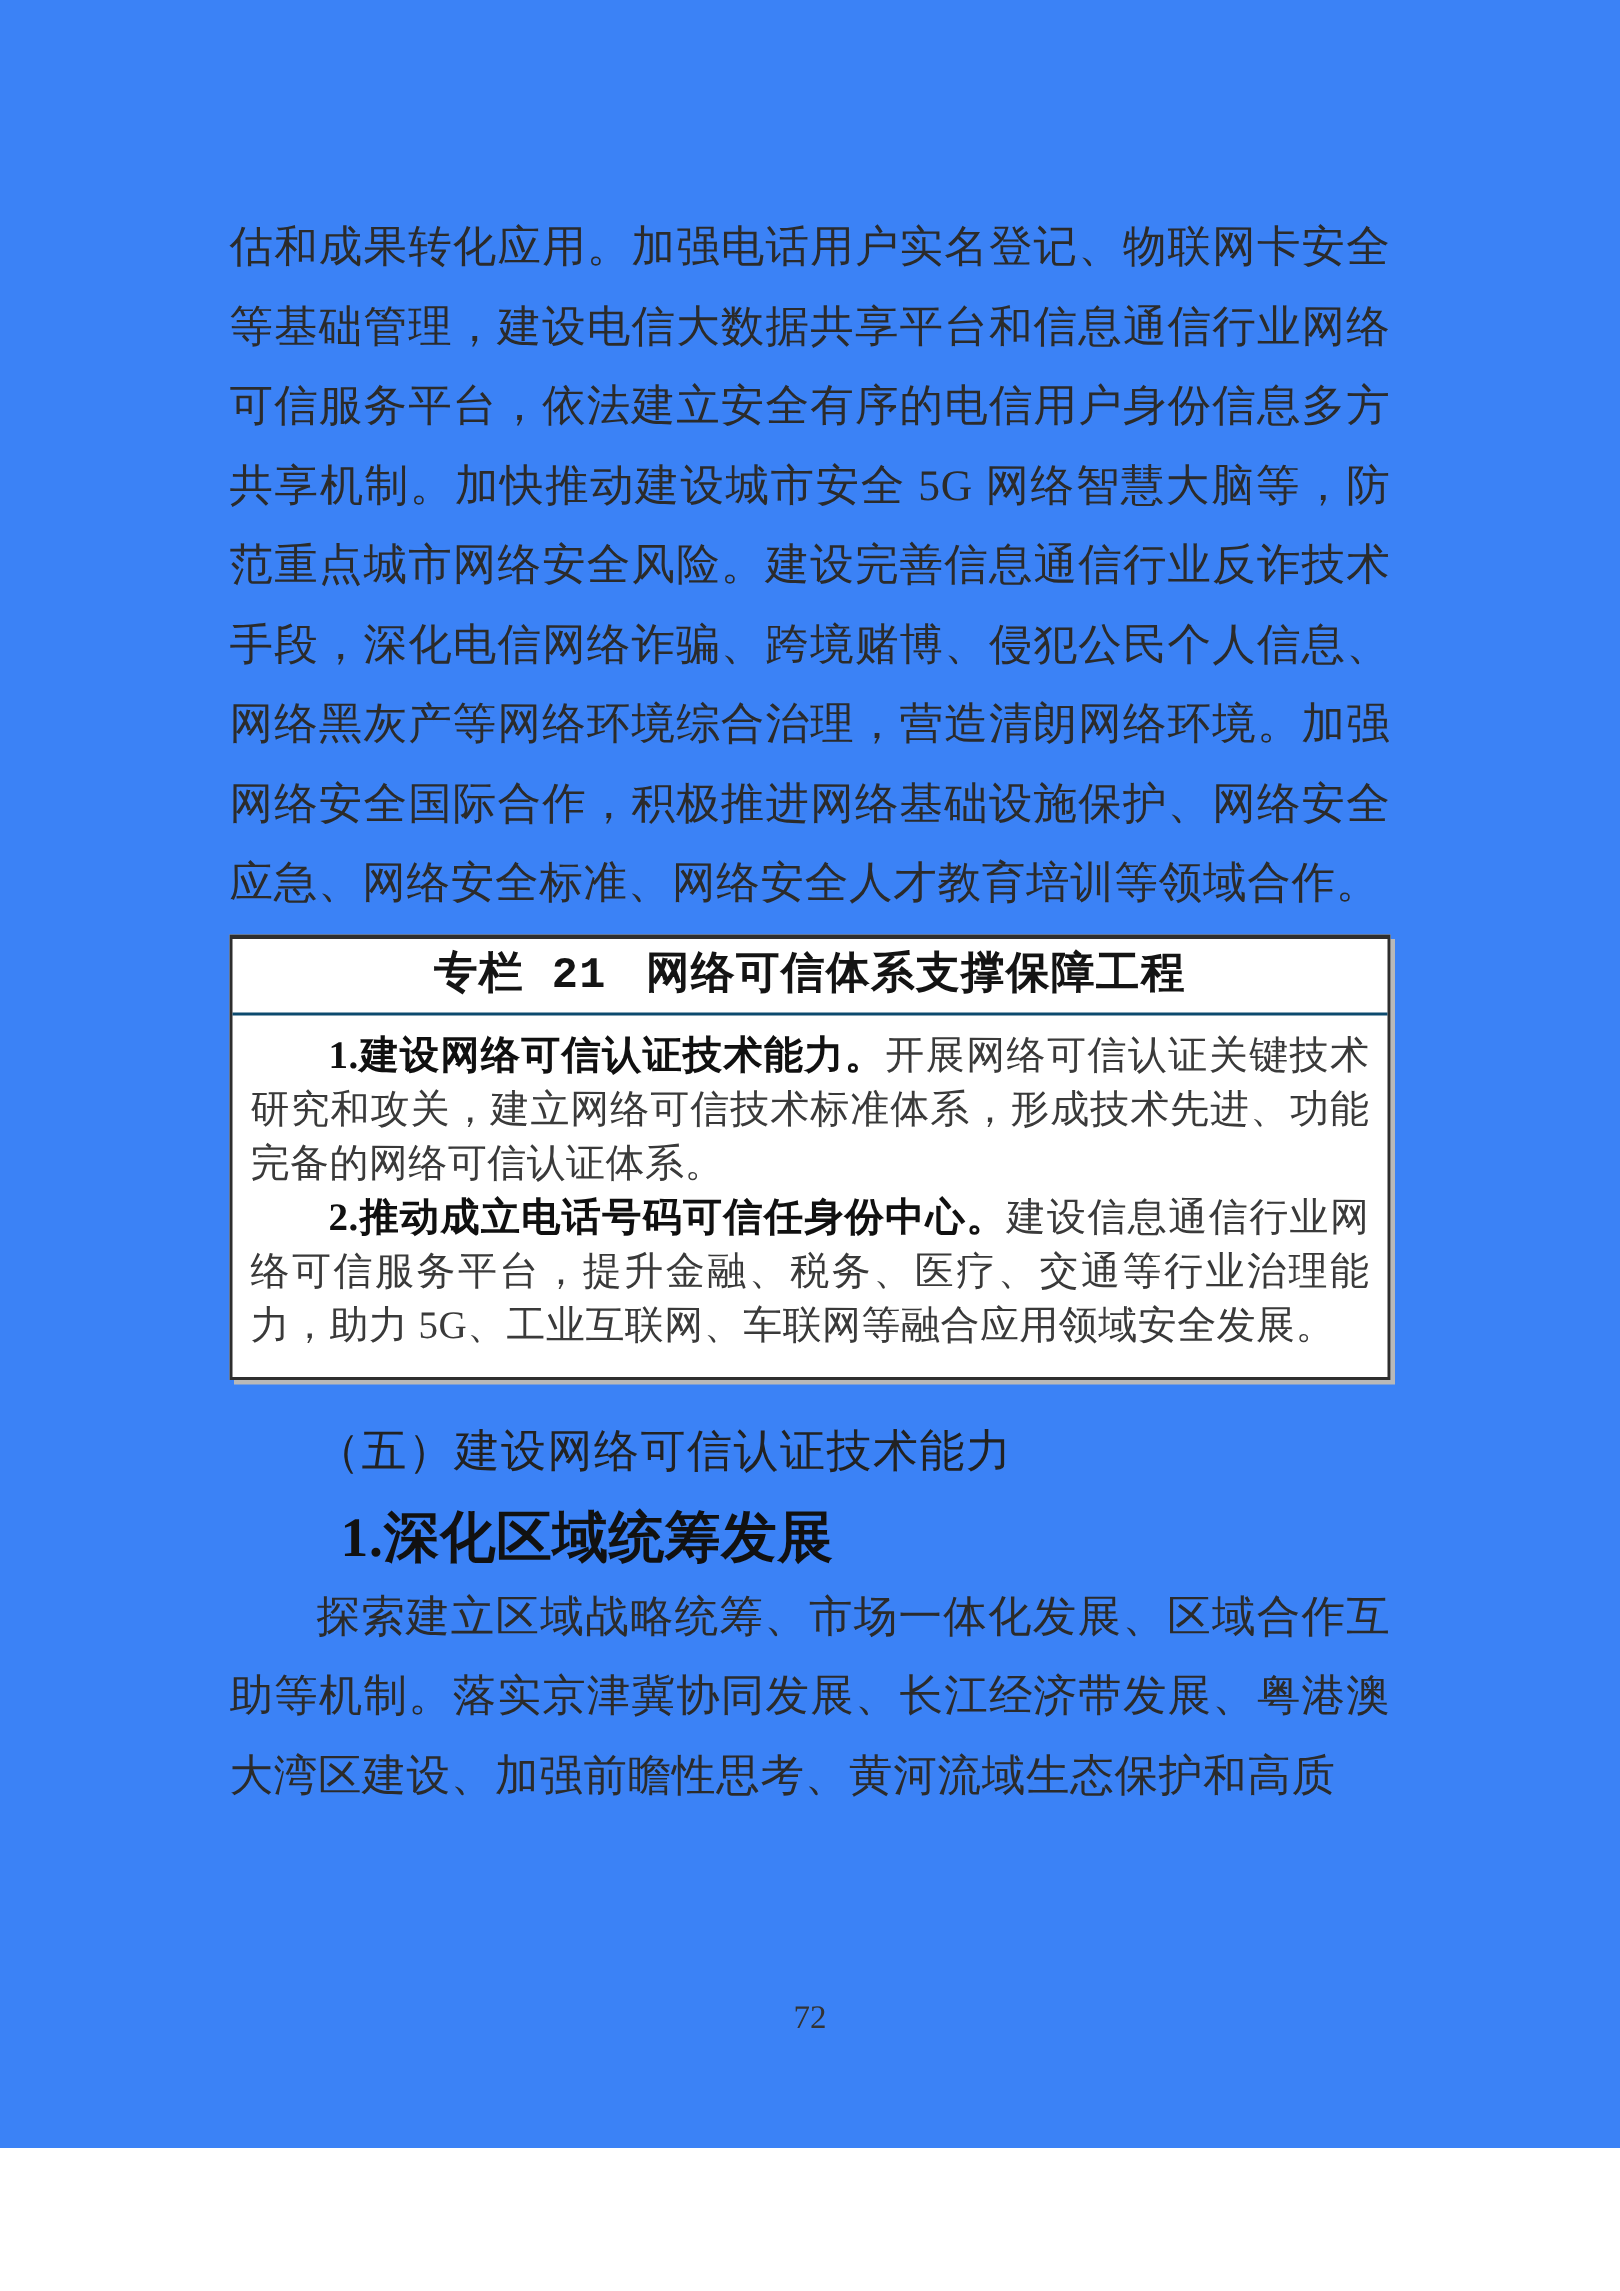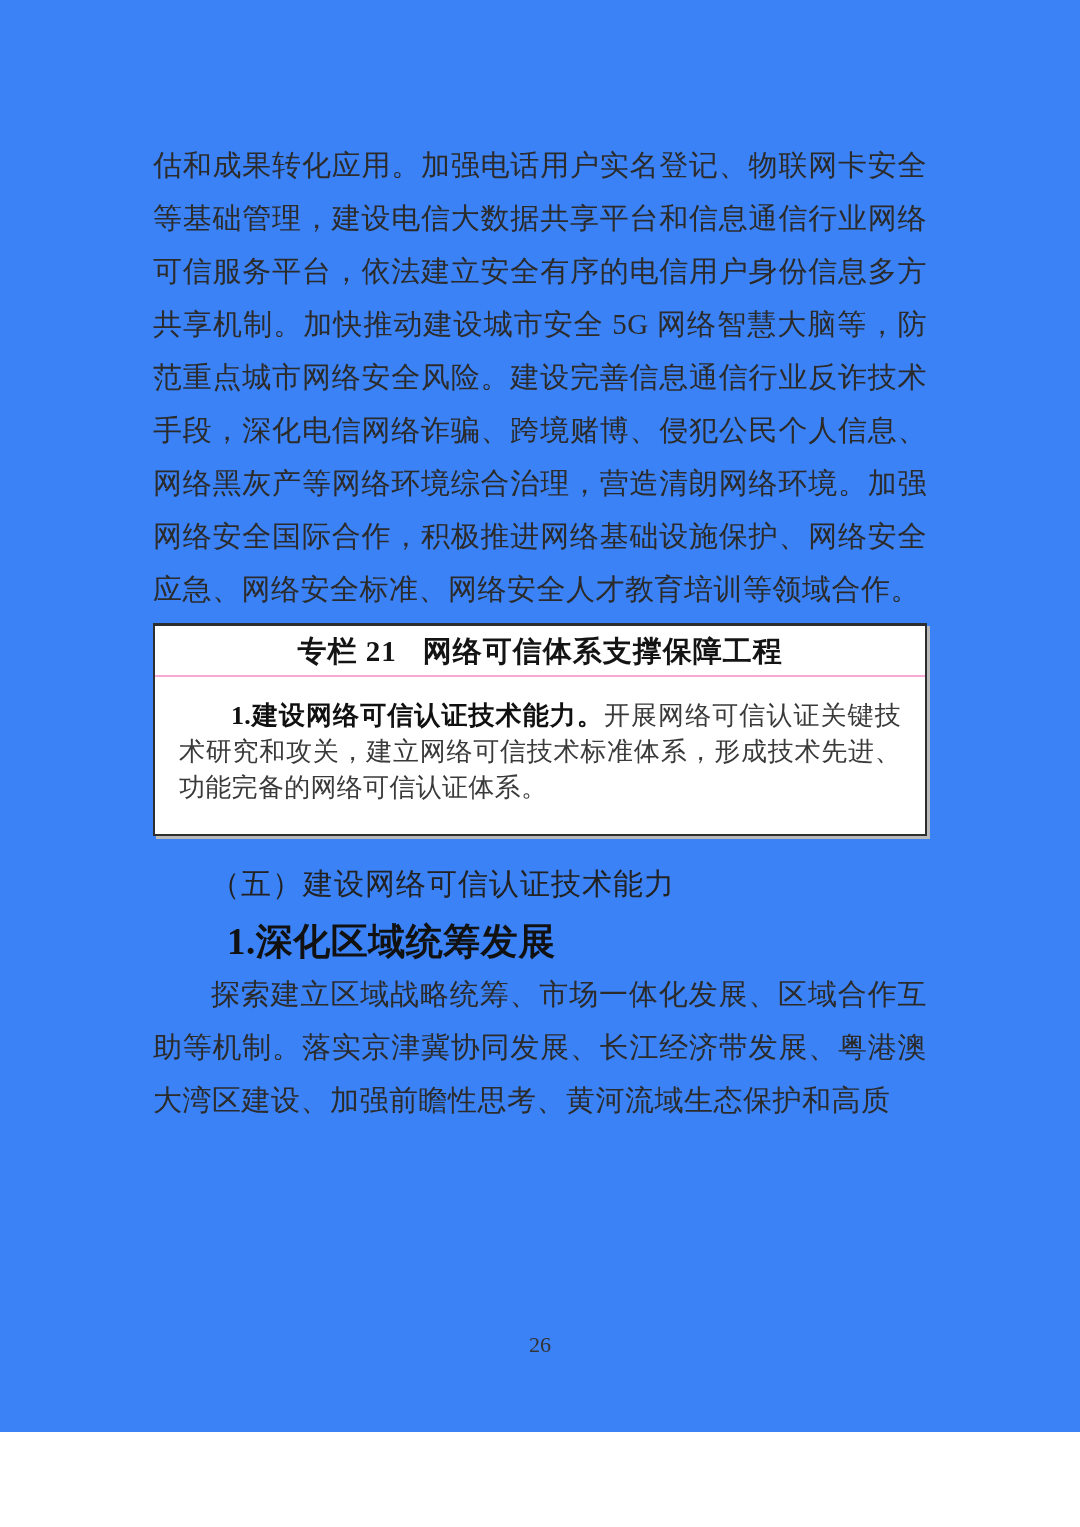--- a/index.html
+++ b/index.html
@@ -42,29 +42,30 @@
     box-shadow: 3px 3px 0 #b9b9b9;
     background: #ffffff;
   }
   .box-title {
     text-align: center;
     font-size: 29px;
     font-weight: bold;
     color: #141414;
     line-height: 36px;
     padding: 7px 0 6px 0;
-    border-bottom: 2px solid #f9a8d4;
+    border-bottom: 2px solid #0c4a6e;
     letter-spacing: 1px;
+    font-family: Liberation Mono, monospace;
   }
   .box-title .box-label { margin-right: 26px; }
   .box-body {
     padding: 9px 12px 16px 12px;
   }
   .box-body p {
-    margin: 12px;
+    margin: 0;
     font-size: 26px;
     line-height: 36px;
     text-align: justify;
     text-indent: 2em;
     color: #3a3a3a;
     letter-spacing: 0.3px;
   }
   .box-body b { color: #101010; }
 
   .section-heading {
@@ -102,26 +103,27 @@
   <div class="content">
 
     <p class="body-para no-indent">估和成果转化应用。加强电话用户实名登记、物联网卡安全等基础管理，建设电信大数据共享平台和信息通信行业网络可信服务平台，依法建立安全有序的电信用户身份信息多方共享机制。加快推动建设城市安全 5G 网络智慧大脑等，防范重点城市网络安全风险。建设完善信息通信行业反诈技术手段，深化电信网络诈骗、跨境赌博、侵犯公民个人信息、网络黑灰产等网络环境综合治理，营造清朗网络环境。加强网络安全国际合作，积极推进网络基础设施保护、网络安全应急、网络安全标准、网络安全人才教育培训等领域合作。</p>
 
     <div class="callout-box">
       <div class="box-title">
         <span class="box-label">专栏 21</span><span>网络可信体系支撑保障工程</span>
       </div>
       <div class="box-body">
         <p><b>1.建设网络可信认证技术能力。</b><span>开展网络可信认证关键技术研究和攻关，建立网络可信技术标准体系，形成技术先进、功能完备的网络可信认证体系。</span></p>
+        <p><b>2.推动成立电话号码可信任身份中心。</b><span>建设信息通信行业网络可信服务平台，提升金融、税务、医疗、交通等行业治理能力，助力 5G、工业互联网、车联网等融合应用领域安全发展。</span></p>
       </div>
     </div>
 
     <h3 class="section-heading">（五）建设网络可信认证技术能力</h3>
 
 
     <h4 class="sub-heading">1.深化区域统筹发展</h4>
 
     <p class="body-para indent">探索建立区域战略统筹、市场一体化发展、区域合作互助等机制。落实京津冀协同发展、长江经济带发展、粤港澳大湾区建设、加强前瞻性思考、黄河流域生态保护和高质</p>
 
   </div>
 
-  <div class="page-number">26</div>
+  <div class="page-number">72</div>
 </div>
 
 </body></html>

